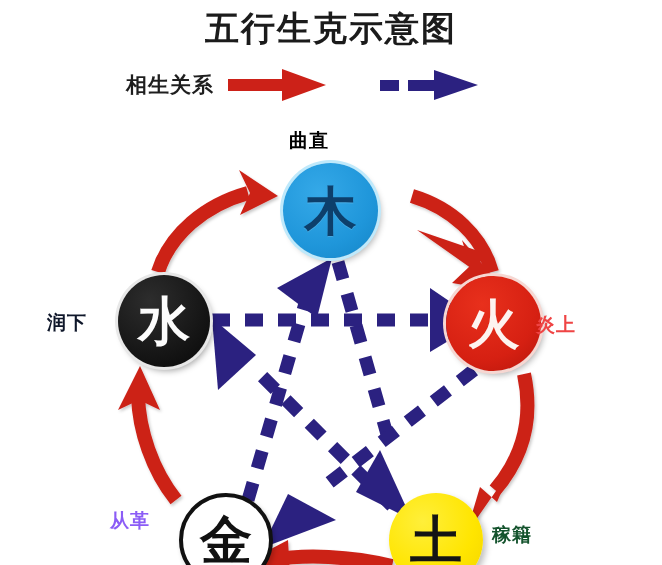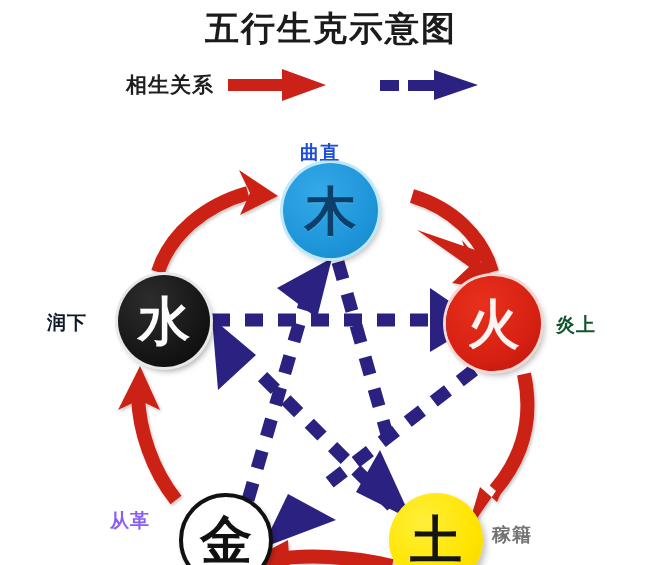--- a/index.html
+++ b/index.html
@@ -108,24 +108,24 @@
   #node-metal .node-glyph { color: #111111; }
 
   .node-caption {
     position: absolute;
     font-size: 19px;
     font-weight: 700;
     white-space: nowrap;
     letter-spacing: 1px;
     font-family: "DejaVu Sans", "Liberation Sans", sans-serif;
   }
-  #caption-wood { left: 300px; top: 128px; color: #1d4ed8; margin-top: 12px; }
-  #caption-fire { left: 556px; top: 312px; color: #14532d; }
+  #caption-wood { left: 289px; top: 128px; color: #000000; }
+  #caption-fire { left: 536px; top: 312px; color: #ef4444; }
   #caption-water { left: 47px; top: 310px; color: #0f172a; }
-  #caption-earth { left: 492px; top: 522px; color: #737373; }
+  #caption-earth { left: 492px; top: 522px; color: #14532d; }
   #caption-metal { left: 110px; top: 508px; color: #8b5cf6; }
 </style>
 </head>
 <body>
 
 <div id="diagram-root">
 
   <div id="title">五行生克示意图</div>
 
   <div class="legend-row" id="legend-sheng">

